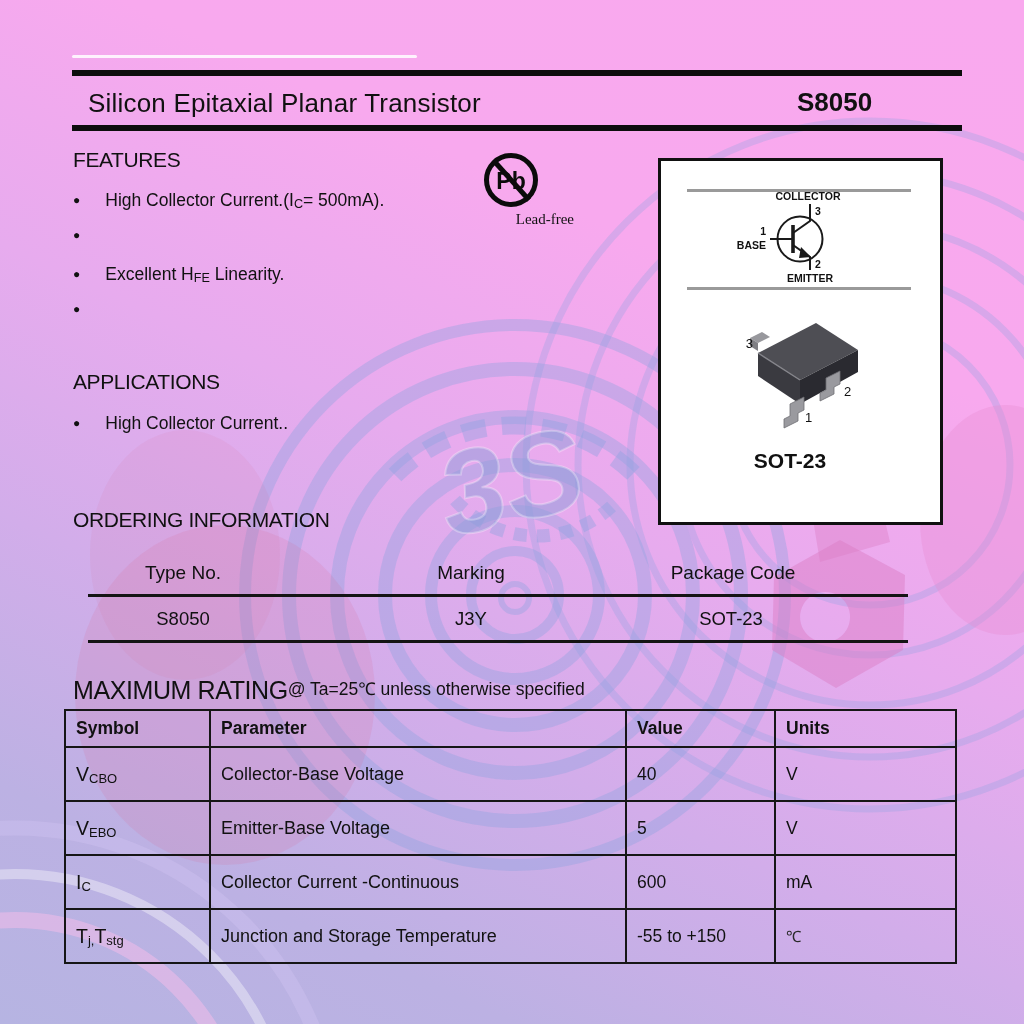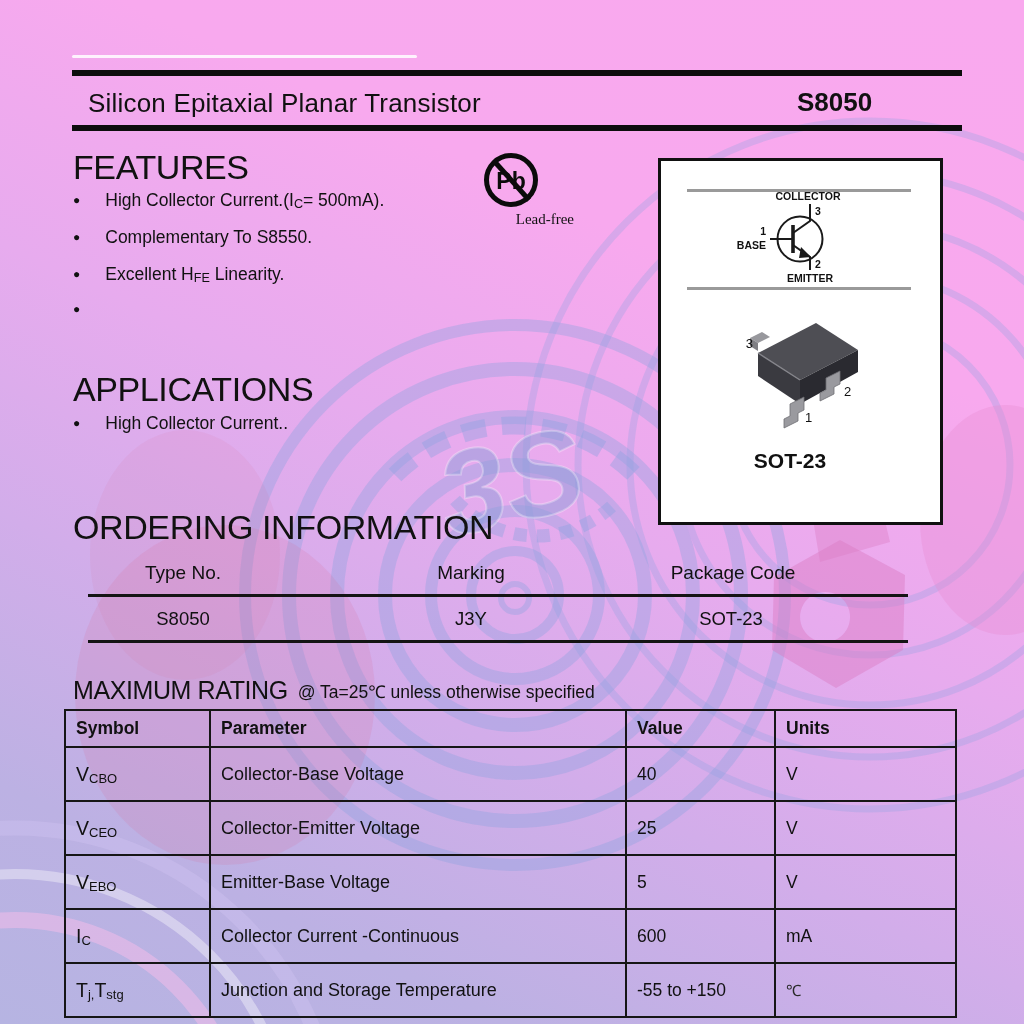--- a/index.html
+++ b/index.html
@@ -11,30 +11,30 @@
   .page *{box-sizing:border-box;}
   svg{font-family:inherit;}
   .wm{position:absolute;left:0;top:0;z-index:0;}
   .content{position:absolute;inset:0;z-index:1;margin-top:48px;}
   .abs{position:absolute;}
   .topline{left:72px;top:7px;width:345px;height:3px;background:rgba(255,255,255,.85);border-radius:2px;}
   .bar{left:72px;width:890px;height:6px;background:#0d0d0d;}
   .bar1{top:22px;} .bar2{top:77px;}
   .doc-title{left:88px;top:40px;font-size:26px;letter-spacing:.2px;}
   .doc-part{left:797px;top:39px;font-size:26px;font-weight:bold;}
-  .sec-title{left:73px;font-size:34px;letter-spacing:-0.4px;}
+  .sec-title{left:73px;font-size:21px;letter-spacing:-0.4px;}
   .feat{left:73px;display:flex;align-items:baseline;font-size:17.5px;line-height:23px;}
   .blt{font-size:12px;margin-right:25px;position:relative;top:-2px;}
   sub.sb{font-size:.72em;vertical-align:baseline;position:relative;top:.18em;line-height:0;}
   .leadfree-label{left:448px;top:163px;width:126px;text-align:right;font-size:15px;font-family:Liberation Serif, serif;}
   .pkgbox{left:658px;top:110px;width:285px;height:367px;}
   .ord-h{top:514px;font-size:19px;text-align:center;}
   .ord-v{top:560px;font-size:18.5px;text-align:center;}
   .oline{left:88px;width:820px;height:2.5px;background:#141414;}
-  .mrhead{left:73px;top:628px;display:flex;align-items:center;gap:10px;white-space:nowrap;}
+  .mrhead{left:73px;top:628px;display:flex;align-items:flex-start;white-space:nowrap;}
   .mrhead .big{font-size:25px;letter-spacing:-0.4px;}
   .mrhead .small{font-size:17.5px;}
   table.mr{
     position:absolute;left:64px;top:661px;width:891px;
     border-collapse:collapse;table-layout:fixed;background:transparent;
   }
   table.mr th,table.mr td{border:2px solid #161616;padding:0 4px 0 10px;vertical-align:middle;text-align:left;}
   table.mr thead tr{height:37px;}
   table.mr tbody tr{height:54px;}
   table.mr th{font-size:17.5px;font-weight:bold;}
@@ -95,21 +95,20 @@
     <div class="abs bar bar2"></div>
 
     <div class="abs sec-title" style="top:100px">FEATURES</div>
 
     <div class="abs feat" style="top:141px">
       <span class="blt">●</span>
       <span><span>High Collector Current.(I</span><sub class="sb">C</sub><span>= 500mA).</span></span>
     </div>
     <div class="abs feat" style="top:178px">
       <span class="blt">●</span>
-      <span><span>Complementary To S8550.</span><sub class="sb"></sub><span></span></span>
     </div>
     <div class="abs feat" style="top:215px">
       <span class="blt">●</span>
       <span><span>Excellent H</span><sub class="sb">FE</sub><span> Linearity.</span></span>
     </div>
     <div class="abs feat" style="top:252px">
       <span class="blt">●</span>
     </div>
 
     <svg class="abs" style="left:480px;top:102px" width="62" height="62" viewBox="0 0 62 62">
@@ -196,26 +195,20 @@
         </tr>
       </thead>
       <tbody>
         <tr>
           <td class="sym"><span>V</span><sub class="sb">CBO</sub><span></span><sub class="sb"></sub></td>
           <td class="par">Collector-Base Voltage</td>
           <td class="val">40</td>
           <td class="unit">V</td>
         </tr>
         <tr>
-          <td class="sym"><span>V</span><sub class="sb">CEO</sub><span></span><sub class="sb"></sub></td>
-          <td class="par">Collector-Emitter Voltage</td>
-          <td class="val">25</td>
-          <td class="unit">V</td>
-        </tr>
-        <tr>
           <td class="sym"><span>V</span><sub class="sb">EBO</sub><span></span><sub class="sb"></sub></td>
           <td class="par">Emitter-Base Voltage</td>
           <td class="val">5</td>
           <td class="unit">V</td>
         </tr>
         <tr>
           <td class="sym"><span>I</span><sub class="sb">C</sub><span></span><sub class="sb"></sub></td>
           <td class="par">Collector Current -Continuous</td>
           <td class="val">600</td>
           <td class="unit">mA</td>

